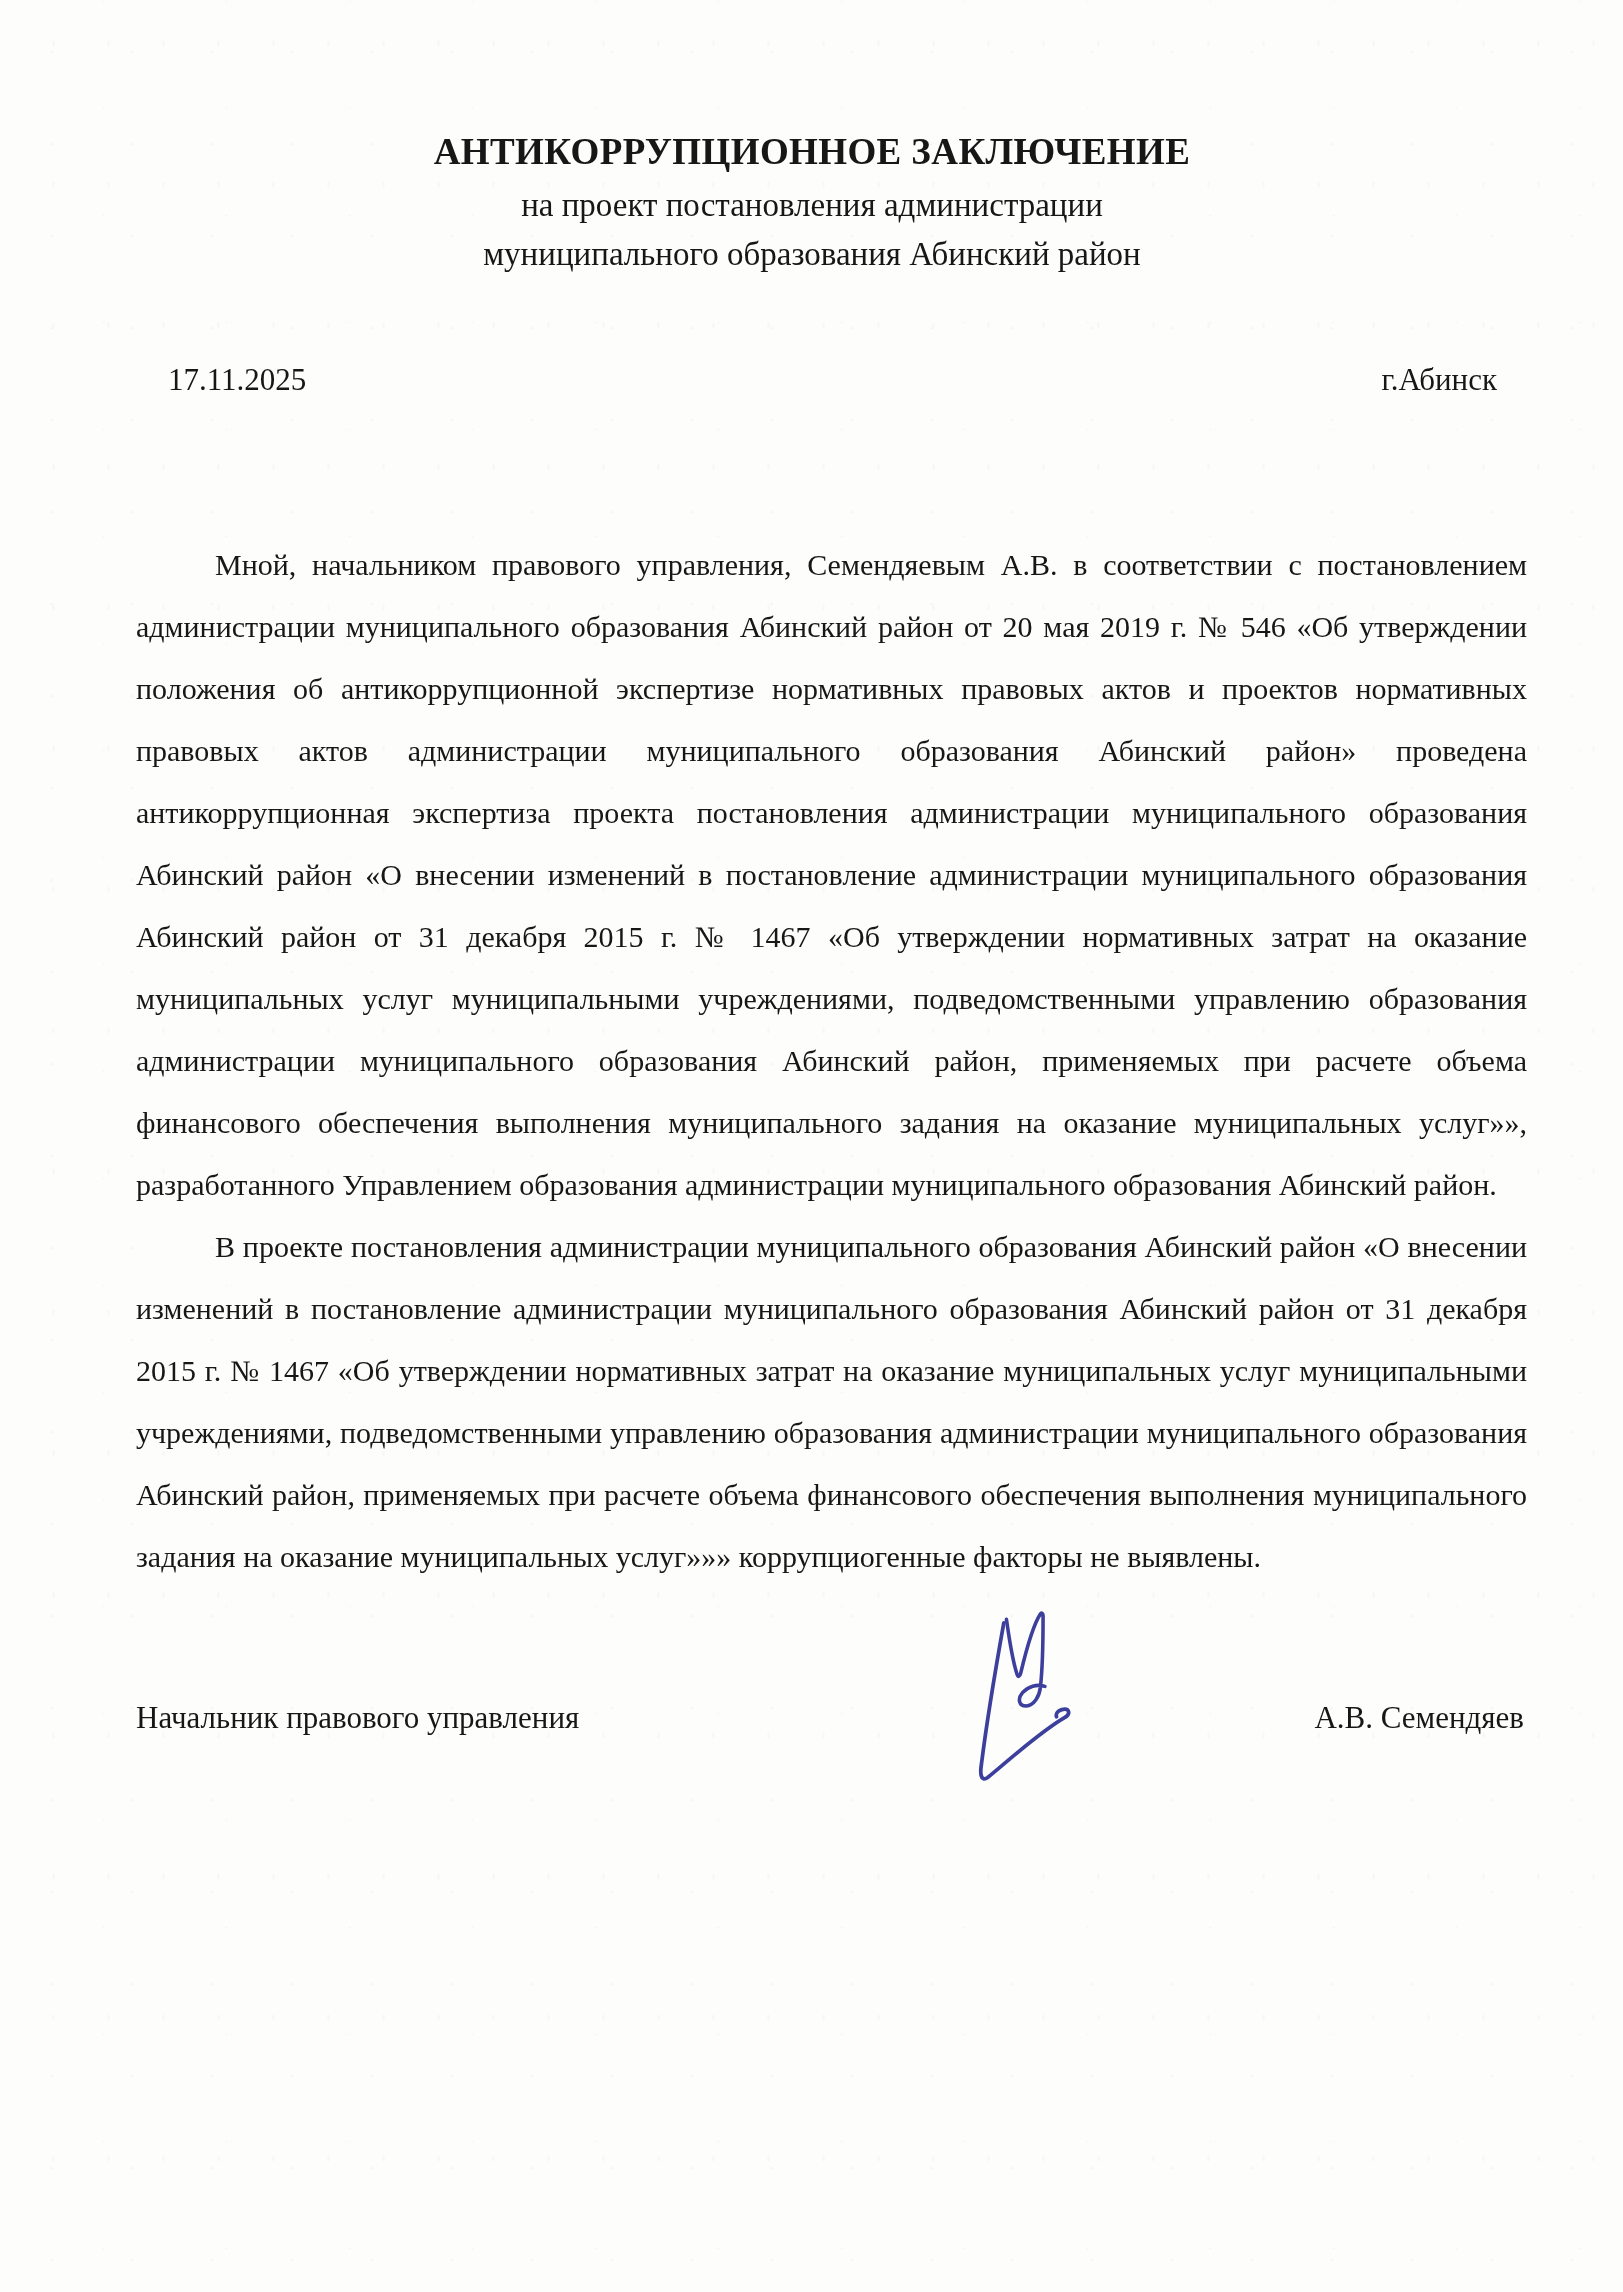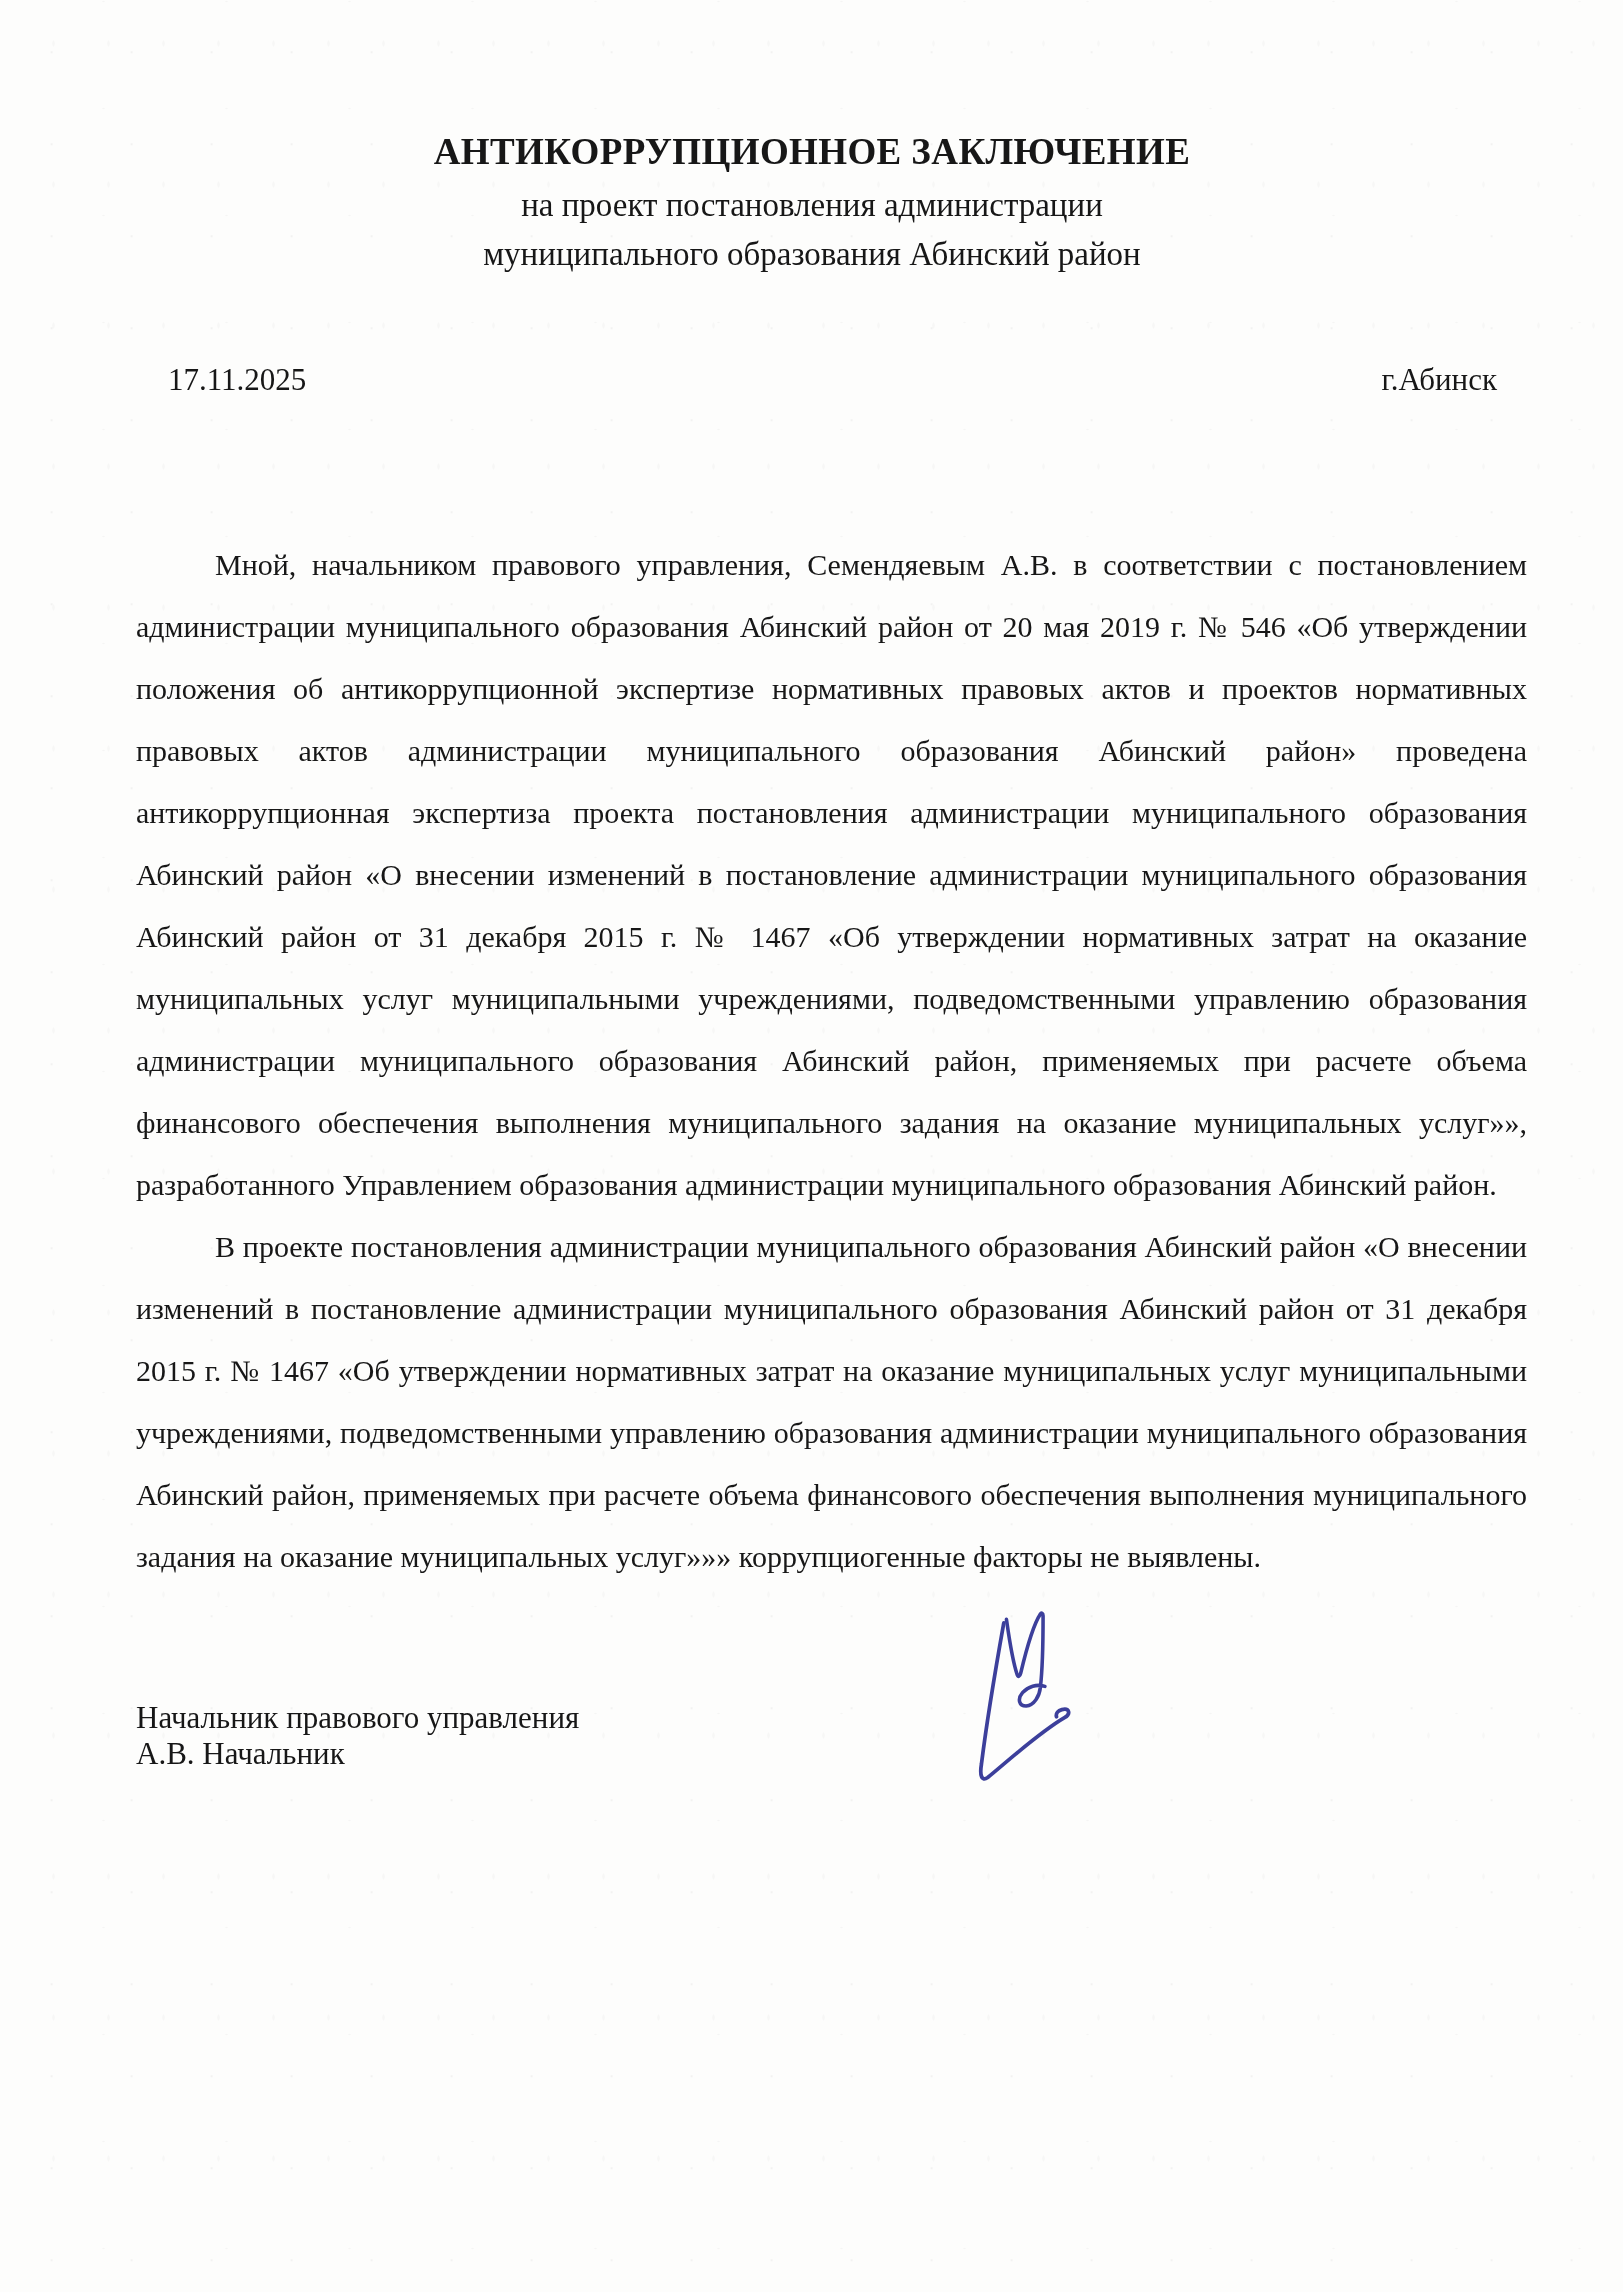--- a/index.html
+++ b/index.html
@@ -66,21 +66,20 @@
   }
   .sign-row {
     position: absolute;
     top: 1700px;
     left: 136px;
     right: 100px;
     display: flex;
     justify-content: space-between;
     align-items: baseline;
     font-size: 31px;
-    flex-direction: column;
   }
   .handwritten-signature {
     position: absolute;
     left: 960px;
     top: 1569px;
     width: 134px;
     height: 233px;
     pointer-events: none;
   }
 </style>
@@ -107,17 +106,17 @@
 
   <svg class="handwritten-signature" viewBox="0 0 150 260" fill="none" xmlns="http://www.w3.org/2000/svg">
 
     <path d="M52 56 C54 70 58 100 64 118 C65 121 67 120 68 116 C73 95 82 62 90 50 C91 48 93 49 93 52 C93 75 92 115 90 132 C89 142 83 152 74 153 C66 153 64 145 70 138 C76 131 86 128 95 131" stroke="#3c3f9b" stroke-width="4" stroke-linecap="round" stroke-linejoin="round"></path>
 
     <path d="M49 60 C44 88 30 170 24 218 C22 230 24 238 31 233 C52 216 88 183 117 166 C124 162 123 155 114 157 C110 158 107 161 108 165" stroke="#3c3f9b" stroke-width="4.2" stroke-linecap="round" stroke-linejoin="round"></path>
   </svg>
 
   <div class="sign-row">
     <span>Начальник правового управления</span>
-    <span>А.В. Начальник</span>
+    <span>А.В. Семендяев</span>
   </div>
 
 </div>
 
 
 </body></html>

